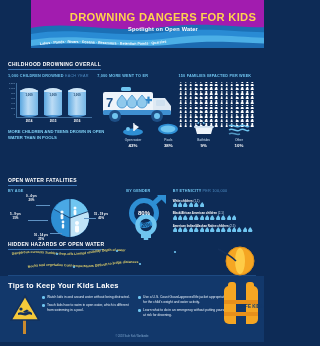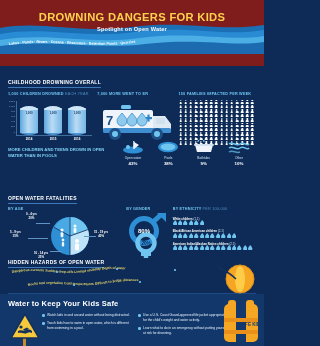--- a/index.html
+++ b/index.html
@@ -4,21 +4,21 @@
 <style>
   * { margin:0; padding:0; box-sizing:border-box; }
   html,body { width:264px; height:346px; }
   body {
     font-family:"Liberation Sans", sans-serif;
     background:#0d2b56; color:#ffffff; overflow:hidden; position:relative;
   }
   .page { position:relative; width:264px; height:346px; background:#0d2b56; overflow:hidden; }
 
   
-  .header { position:relative; height:66px; background:#7f1d1d; overflow:hidden; }
+  .header { position:relative; height:48px; background:#a21caf; overflow:hidden;margin-left:31px; }
   .header-title {
     position:absolute; top:11px; left:0; width:264px; text-align:center;
     font-size:11.2px; font-weight:bold; color:#ffd24d; letter-spacing:.3px;
   }
   .header-sub {
     position:absolute; top:26px; left:0; width:264px; text-align:center;
     font-size:5.6px; font-weight:bold; color:#ffffff; letter-spacing:.2px; z-index:4;
   }
   .wave-svg { position:absolute; left:0; top:18px; width:264px; height:36px; }
   .wavewords { position:absolute; left:0; top:34px; width:264px; height:18px; z-index:5; }
@@ -643,21 +643,21 @@
       <circle cx="24" cy="18" r="14" fill="#f5a623"></circle>
       <circle cx="24" cy="18" r="14" fill="none" stroke="#e0901a" stroke-width="1"></circle>
       <ellipse cx="24" cy="18" rx="5" ry="13" fill="#ffd24d" opacity="0.85"></ellipse>
       <path d="M2,6 C10,10 16,14 20,18" stroke="#13305c" stroke-width="1.6" fill="none"></path>
     </svg>
   </div>
 
   <div class="divider"></div>
 
   <div class="s5">
-    <div class="tips-title">Water to Keep Your Kids Safe</div>
+    <div class="tips-title">Tips to Keep Your Kids Lakes</div>
     <div class="tips-cols">
       <div class="tcol" id="tipsleft">
           <div class="tip">
             <span class="bullet"></span>
             <span class="txt">Watch kids in and around water without being distracted.</span>
           </div>
           <div class="tip">
             <span class="bullet"></span>
             <span class="txt">Teach kids how to swim in open water, which is different from swimming in a pool.</span>
           </div>

